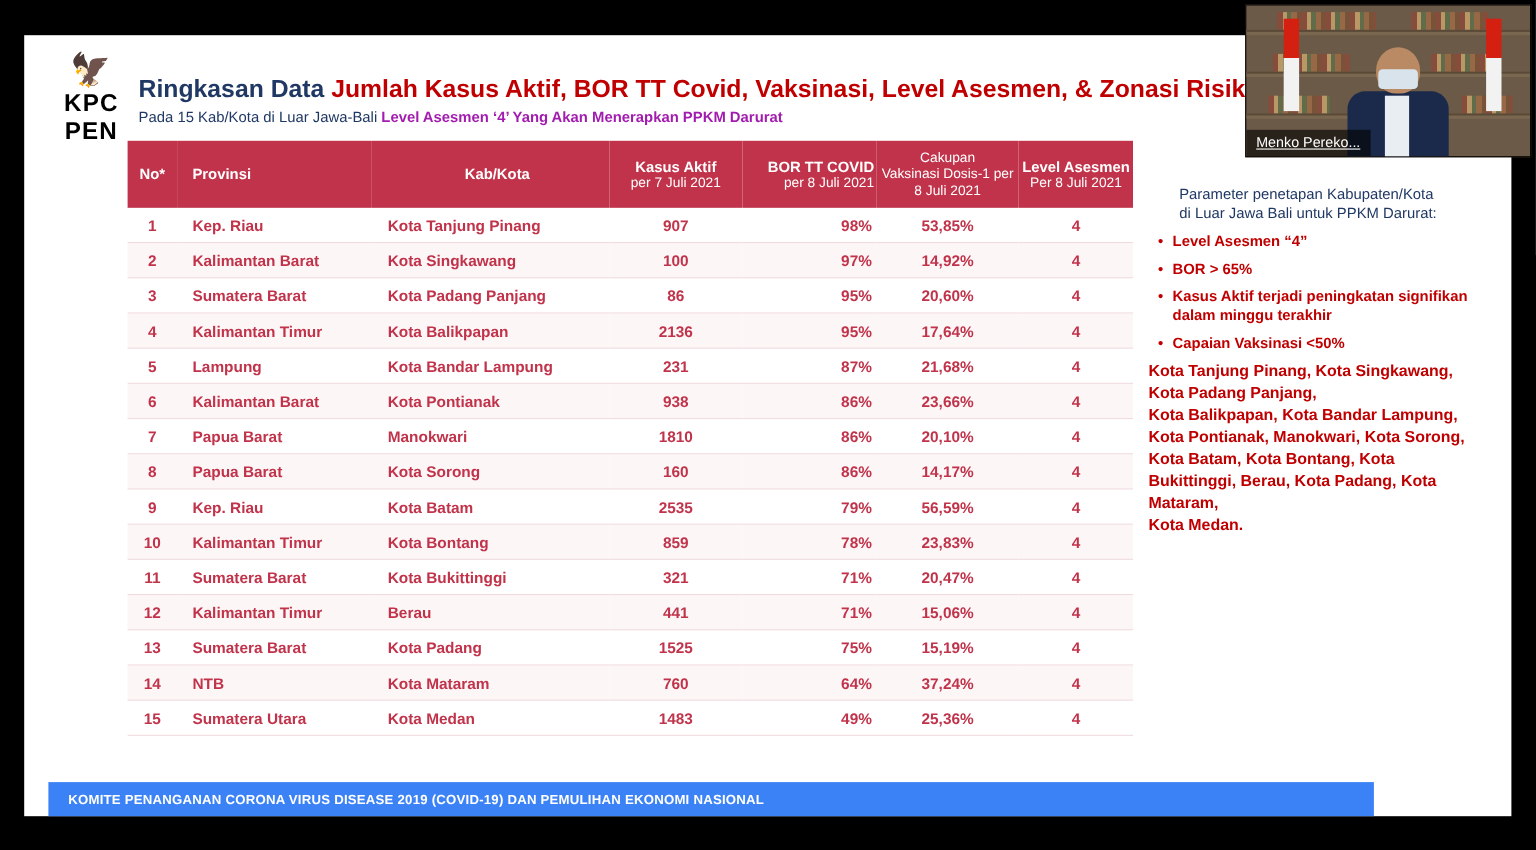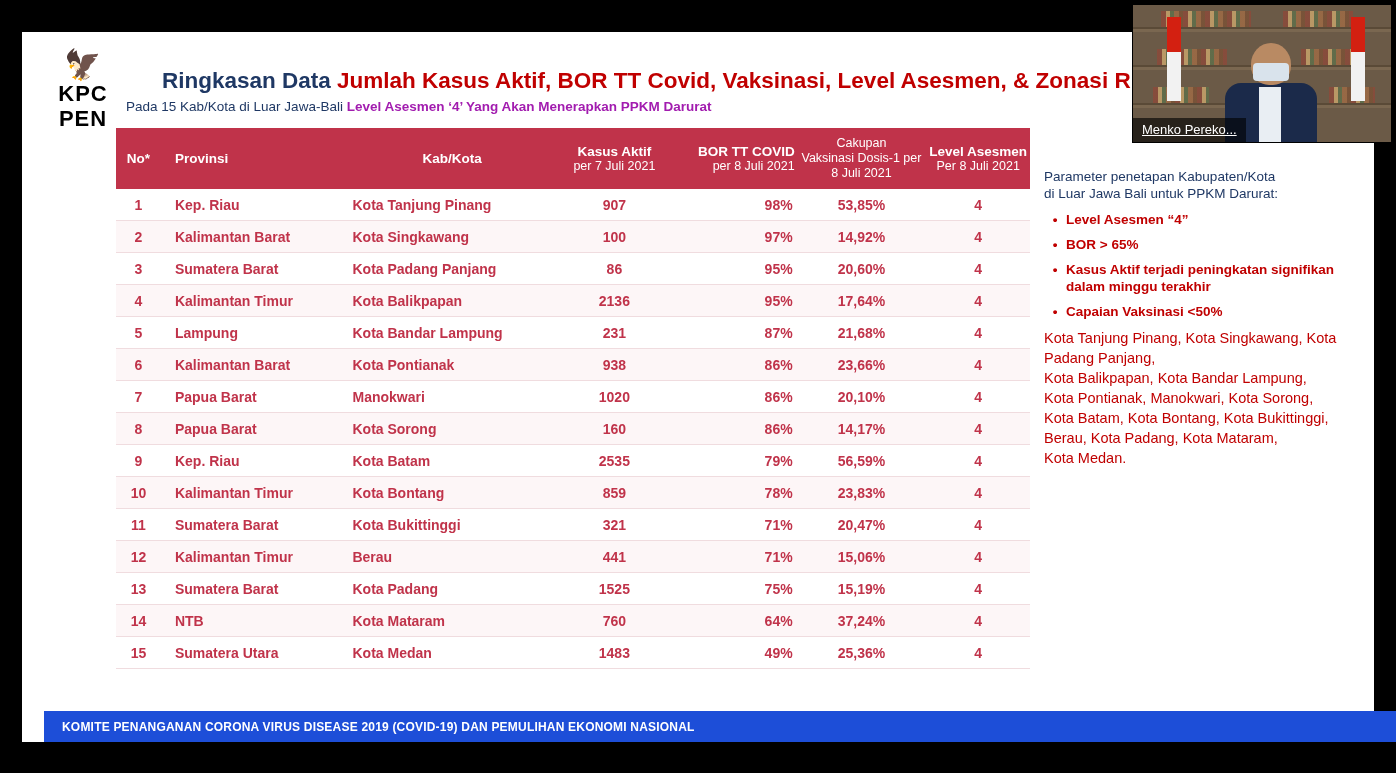--- a/index.html
+++ b/index.html
@@ -34,21 +34,21 @@
     font-weight: bold; font-size: 22px; line-height: 23px;
     letter-spacing: 1px; color: #000000; margin-top: 2px;
   }
   .title-wrap {
     position: absolute; left: 104px; top: 36px; right: 10px;
   }
   .title-line {
     font-size: 22.5px; font-weight: bold; line-height: 26px;
     white-space: nowrap;
   }
-  .title-dark { color: #1f3864; margin-left: 36px; }
+  .title-dark { color: #1f3864; }
   .title-red { color: #c00000; }
   .subtitle {
     margin-top: 5px; font-size: 13.5px; line-height: 16px;
     color: #1f3864; white-space: nowrap;
   }
   .subtitle .sub-red { color: #a21caf; font-weight: bold; }
 
   
   #table-wrap {
     position: absolute; left: 94px; top: 96px;
@@ -82,40 +82,40 @@
   .c-kasus  { width: 126px; text-align: center; }
   .c-bor    { width: 126px; text-align: right; }
   .c-vaks   { width: 134px; text-align: center; margin-top: 48px; }
   .c-level  { width: 106px; text-align: center; }
 
   
   #right-panel {
     position: absolute; left: 1022px; top: 136px; width: 296px;
     font-size: 13.5px; line-height: 17px;
   }
-  .rp-head { color: #1f3864; font-weight: normal; }
+  .rp-head { color: #1f3864; font-weight: normal; margin-left: 28px; }
   .rp-list { margin-top: 9px; }
   .rp-item {
     display: flex; color: #c00000; font-weight: bold;
     margin-bottom: 8px; line-height: 17px;
   }
   .rp-bullet { width: 22px; flex: 0 0 22px; text-align: center; }
   .rp-para {
     margin-top: 14px; color: #000000; font-weight: bold;
     font-size: 14.5px; line-height: 20px;
   }
   .rp-names {
-    margin-top: 2px; color: #c00000; font-weight: normal;
+    margin-top: 2px; color: #c00000; font-weight: bold;
     font-size: 14.5px; line-height: 20px;
   }
   
   #footer-bar {
     position: absolute; left: 22px; bottom: 0px;
-    width: 1352px; height: 31px;
-    background: #1d4ed8;
+    width: 1205px; height: 31px;
+    background: #3b82f6;
     color: #ffffff;
     font-size: 12px;
     font-weight: bold;
     letter-spacing: .2px;
     display: flex; align-items: center;
     padding-left: 18px;
     margin-top: 40px;
   }
   
   #zoom-wm {
@@ -263,21 +263,21 @@
               <td class="c-kab">Kota Pontianak</td>
               <td class="c-kasus">938</td>
               <td class="c-bor">86%</td>
               <td class="c-vaks">23,66%</td>
               <td class="c-level">4</td>
             </tr>
             <tr>
               <td class="c-no">7</td>
               <td class="c-prov">Papua Barat</td>
               <td class="c-kab">Manokwari</td>
-              <td class="c-kasus">1020</td>
+              <td class="c-kasus">1810</td>
               <td class="c-bor">86%</td>
               <td class="c-vaks">20,10%</td>
               <td class="c-level">4</td>
             </tr>
             <tr>
               <td class="c-no">8</td>
               <td class="c-prov">Papua Barat</td>
               <td class="c-kab">Kota Sorong</td>
               <td class="c-kasus">160</td>
               <td class="c-bor">86%</td>

